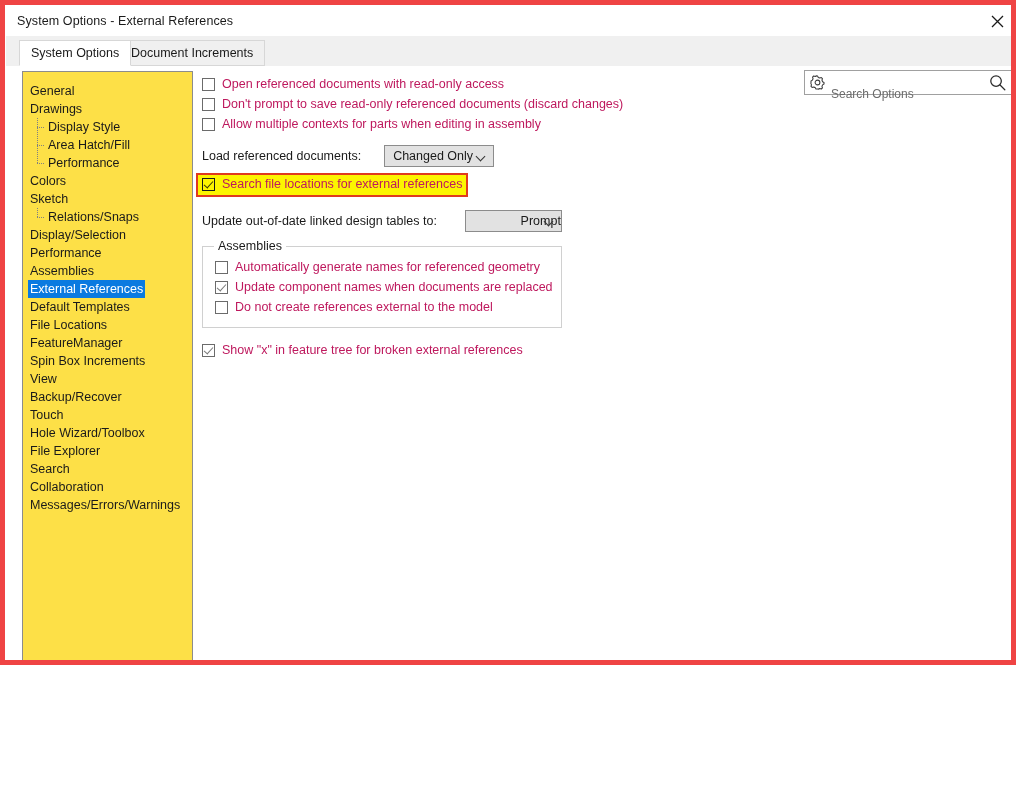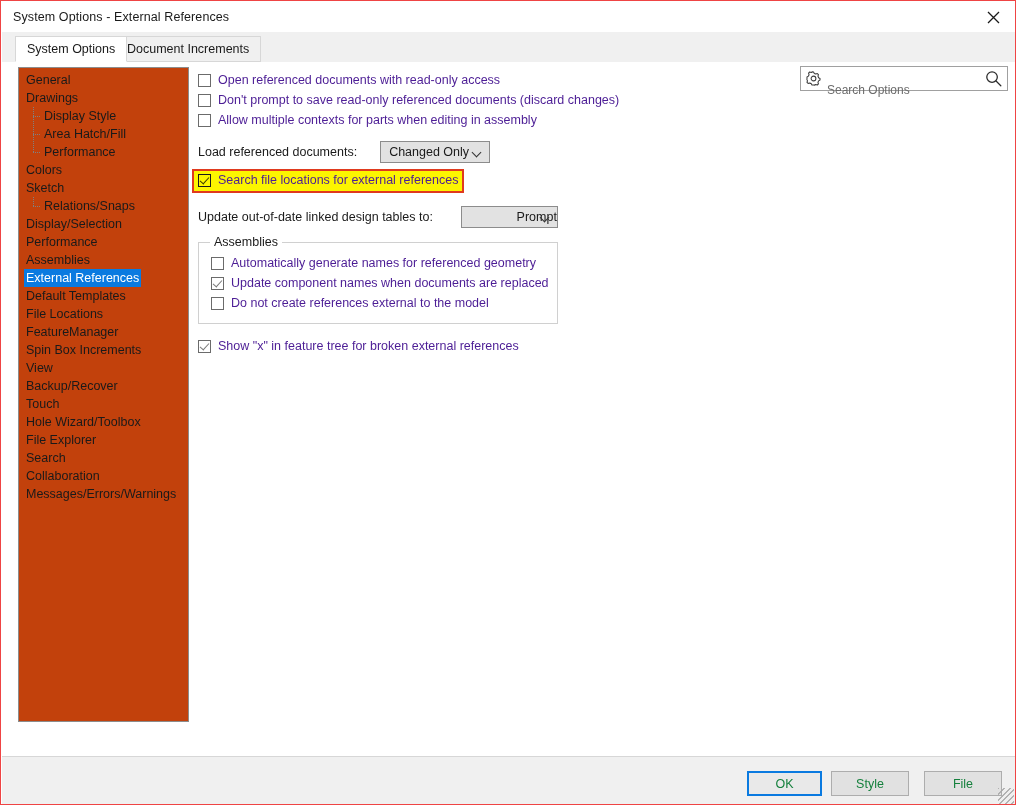--- a/index.html
+++ b/index.html
@@ -9,23 +9,23 @@
   body {
     font-family: "Liberation Sans", sans-serif;
     font-size: 12px;
     color: #1a1a1a;
     -webkit-font-smoothing: antialiased;
   }
 
   .window {
     position: relative;
     width: 1016px;
-    height: 805px;
-    box-sizing: border-box;
-    border: 1px solid #ef4444;
+    height: 665px;
+    box-sizing: border-box;
+    border: 5px solid #ef4444;
     background: #ffffff;
     overflow: hidden;
   }
 
   
   .titlebar {
     position: absolute;
     left: 1px; top: 1px;
     width: 1014px; height: 30px;
     background: #ffffff;
@@ -118,24 +118,24 @@
     width: 1014px; height: 694px;
     background: #ffffff;
   }
 
   
   .sidebar {
     position: absolute;
     left: 16px; top: 5px;
     width: 171px; height: 655px;
     box-sizing: border-box;
-    background: #c2410c;
+    background: #fde047;
     border: 1px solid #8c8c8c;
     overflow: hidden;
-    padding-top: 3px;
+    padding-top: 10px;
   }
   .nav-item {
     position: relative;
     height: 18px;
     line-height: 18px;
     font-size: 12.5px;
     color: #1a1a1a;
     white-space: nowrap;
     padding-left: 7px;
     cursor: default;
@@ -204,21 +204,21 @@
     position: absolute;
     left: 3px; top: 0px;
     width: 4px; height: 8px;
     border: solid #7a7a7a;
     border-width: 0 1.6px 1.6px 0;
     transform: rotate(42deg);
   }
   .cb-label {
     margin-left: 7px;
     font-size: 12.5px;
-    color: #4c1d95;
+    color: #be185d;
     line-height: 17px;
     cursor: default;
   }
 
   
   .hl-row {
     position: relative;
     display: inline-flex;
     align-items: flex-start;
     background: #fcf500;

